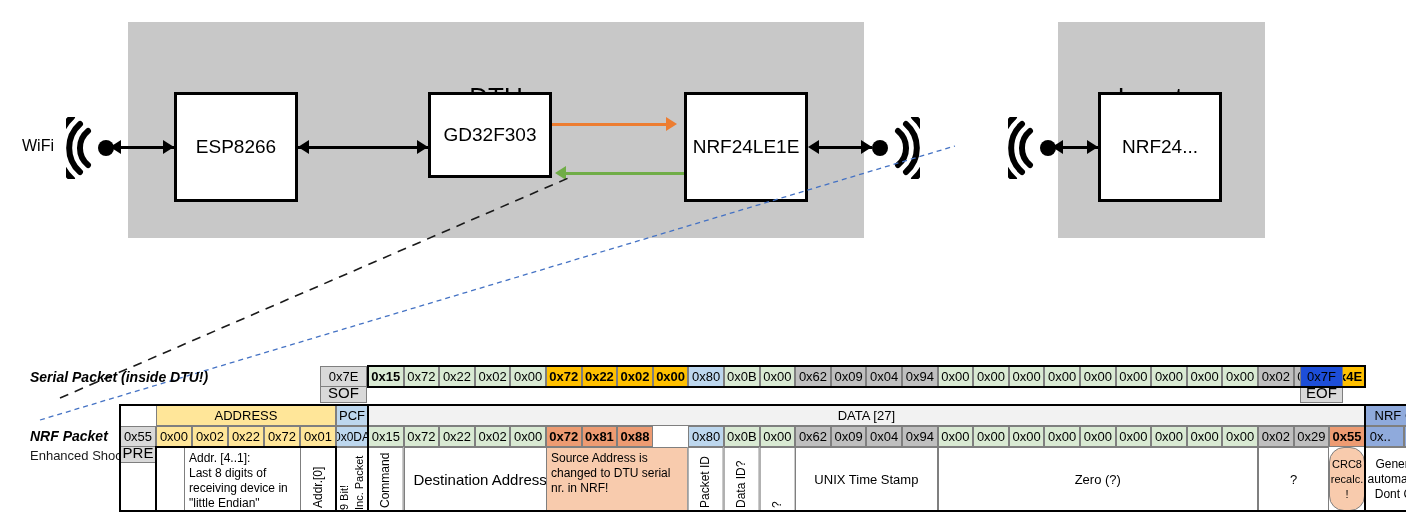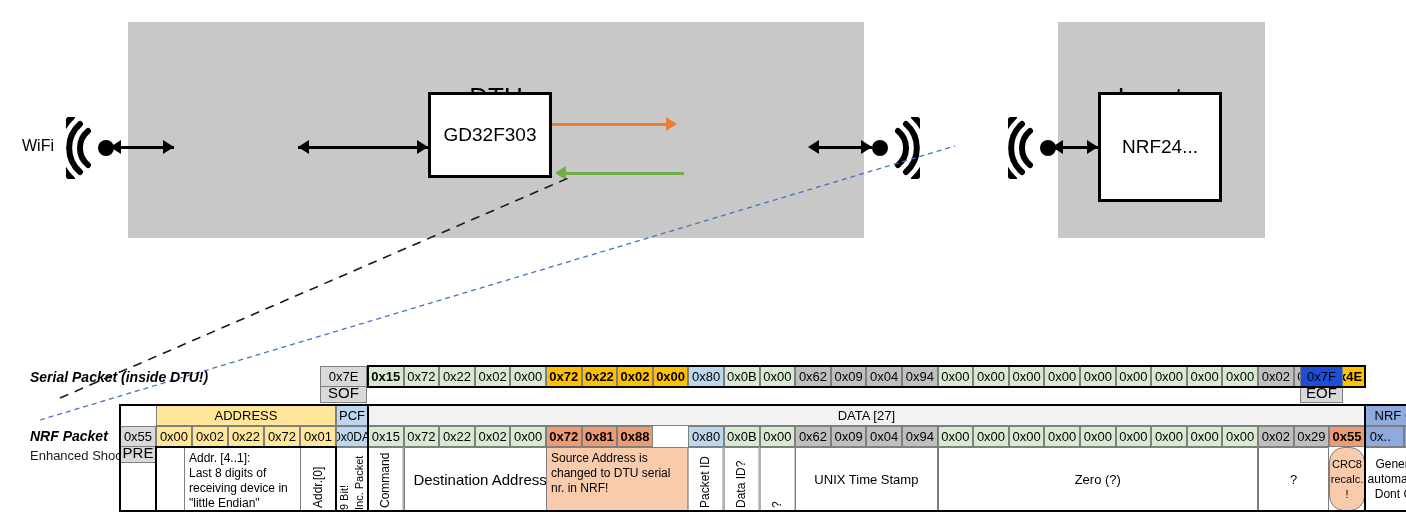--- a/index.html
+++ b/index.html
@@ -55,22 +55,28 @@
 <div id="block-diagram">
 
   <div class="enclosure" style="left:128px;top:22px;width:736px;height:216px;">
     <div class="enclosure-title">DTU</div>
   </div>
 
   <div class="enclosure" style="left:1058px;top:22px;width:207px;height:216px;">
     <div class="enclosure-title">Inverter</div>
   </div>
 
+  <div class="chip" style="left:174px;top:92px;width:124px;height:110px;">
+    <span>ESP8266</span>
+  </div>
   <div class="chip" style="left:428px;top:92px;width:124px;height:86px;">
     <span>GD32F303</span>
+  </div>
+  <div class="chip" style="left:684px;top:92px;width:124px;height:110px;">
+    <span>NRF24LE1E</span>
   </div>
   <div class="chip" style="left:1098px;top:92px;width:124px;height:110px;">
     <span>NRF24...</span>
   </div>
 
   <div class="label-wifi" style="left:22px;top:136px;">WiFi</div>
   <svg class="wifi-icon" style="left:66px;top:117px;" width="54" height="62" viewBox="0 0 54 62">
     <g fill="none" stroke="#000" stroke-width="6" stroke-linecap="round">
       <path d="M22 14 A 22 22 0 0 0 22 48"></path>
       <path d="M14 7 A 32 32 0 0 0 14 55"></path>

